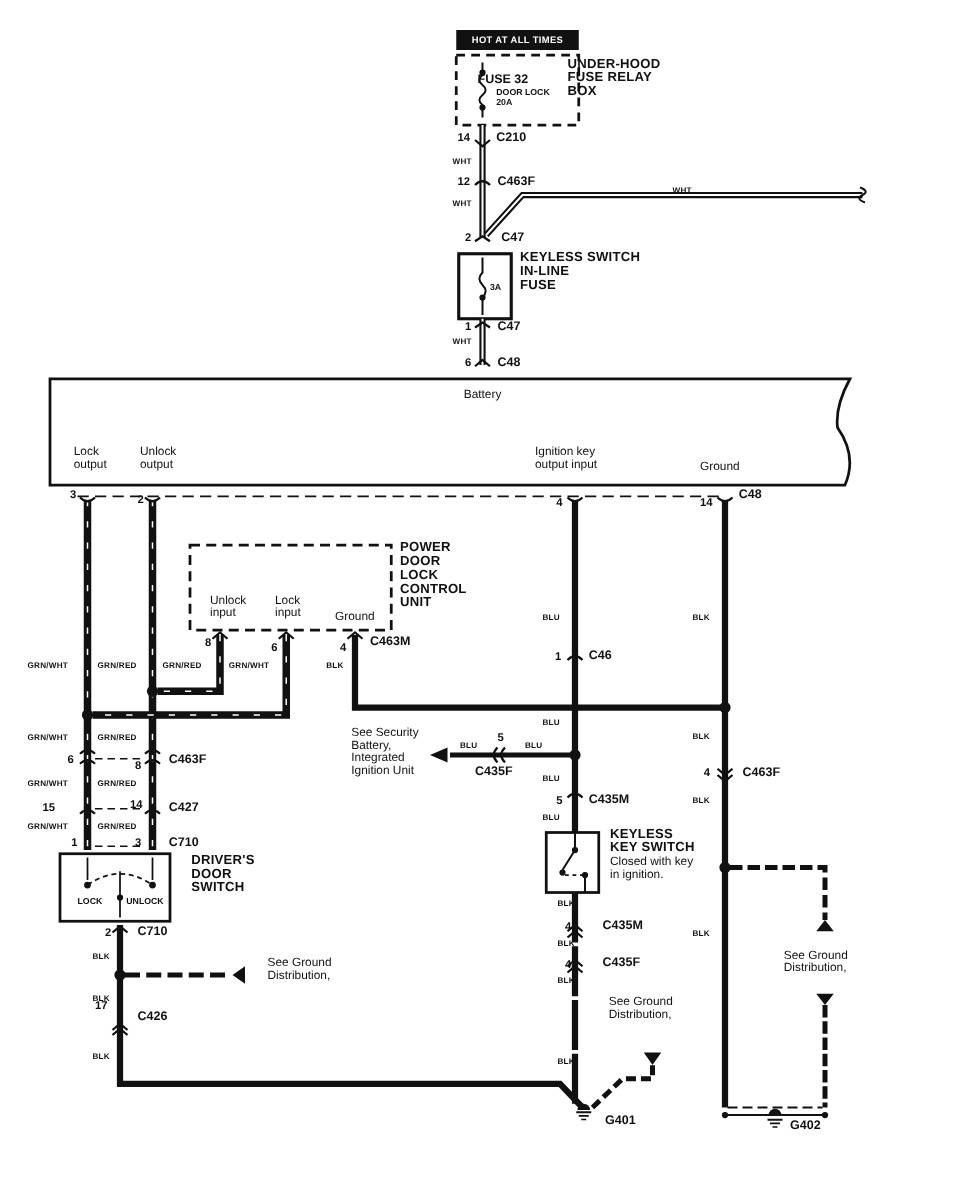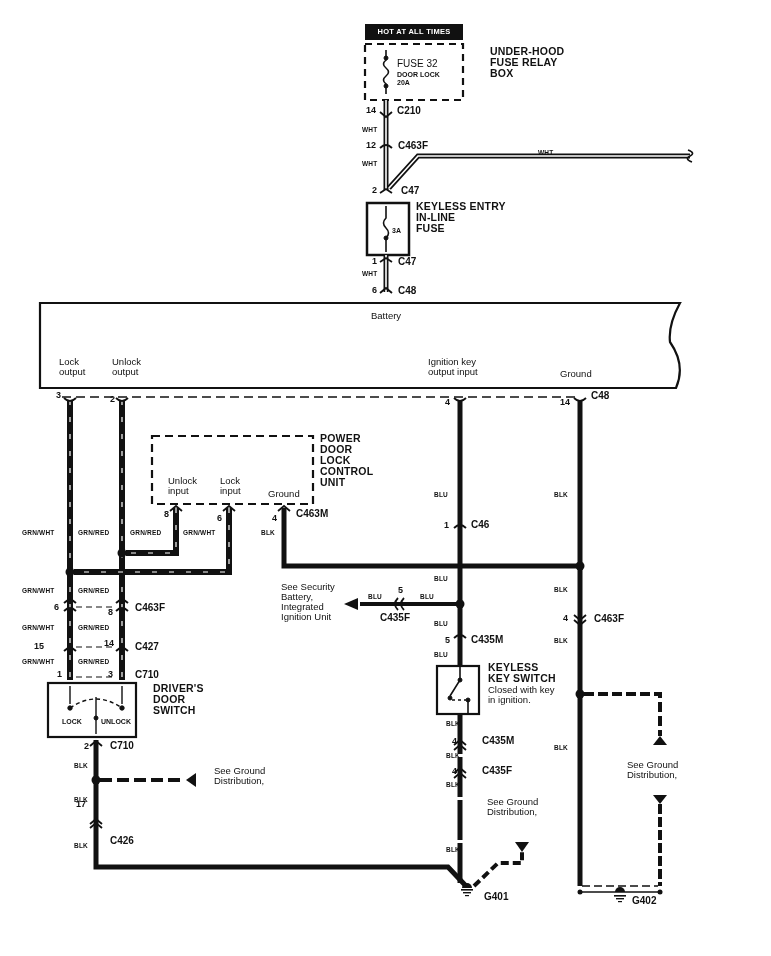--- a/index.html
+++ b/index.html
@@ -154,41 +154,41 @@
       <path d="M615 892 A5 5 0 0 1 625 892 Z"></path>
       <rect x="614" y="895" width="12" height="1.6"></rect>
       <rect x="616" y="898" width="8" height="1.4"></rect>
       <rect x="618" y="901" width="4" height="1.2"></rect>
     </g>
   </g>
 </svg>
 
 <div class="hot-banner">HOT AT ALL TIMES</div>
 
-<div class="lbl title-b" style="left:490px;top:46px">
+<div class="lbl title-b" style="left:454px;top:46px">
   <div>UNDER-HOOD</div>
     <div>FUSE RELAY</div>
     <div>BOX</div>
 </div>
-<div class="lbl" style="left:397px;top:59px;font-size:10px;font-weight:normal">FUSE 32</div>
+<div class="lbl" style="left:382px;top:59px;font-size:10px;font-weight:bold">FUSE 32</div>
 <div class="lbl tiny" style="left:397px;top:71px">DOOR LOCK</div>
 <div class="lbl tiny" style="left:397px;top:79px">20A</div>
 
 <div class="lbl pin-lbl" style="left:366px;top:106px">14</div>
 <div class="lbl conn-lbl" style="left:397px;top:106px">C210</div>
 <div class="lbl wire-lbl" style="left:362px;top:127px">WHT</div>
 <div class="lbl pin-lbl" style="left:366px;top:141px">12</div>
 <div class="lbl conn-lbl" style="left:398px;top:141px">C463F</div>
 <div class="lbl wire-lbl" style="left:362px;top:161px">WHT</div>
 <div class="lbl wire-lbl" style="left:538px;top:150px">WHT</div>
 <div class="lbl pin-lbl" style="left:372px;top:186px">2</div>
 <div class="lbl conn-lbl" style="left:401px;top:186px">C47</div>
 
 <div class="lbl title-b" style="left:416px;top:201px">
-  <div>KEYLESS ENTRY</div>
+  <div>KEYLESS SWITCH</div>
     <div>IN-LINE</div>
     <div>FUSE</div>
 </div>
 <div class="lbl tiny" style="left:392px;top:227px">3A</div>
 
 <div class="lbl pin-lbl" style="left:372px;top:257px">1</div>
 <div class="lbl conn-lbl" style="left:398px;top:257px">C47</div>
 <div class="lbl wire-lbl" style="left:362px;top:271px">WHT</div>
 <div class="lbl pin-lbl" style="left:372px;top:286px">6</div>
 <div class="lbl conn-lbl" style="left:398px;top:286px">C48</div>
@@ -264,21 +264,21 @@
 <div class="lbl tiny" style="left:101px;top:718px">UNLOCK</div>
 <div class="lbl pin-lbl" style="left:84px;top:742px">2</div>
 <div class="lbl conn-lbl" style="left:110px;top:741px">C710</div>
 <div class="lbl wire-lbl" style="left:74px;top:763px">BLK</div>
 <div class="lbl small" style="left:214px;top:766px">
     <div>See Ground</div>
     <div>Distribution,</div>
   </div>
 <div class="lbl wire-lbl" style="left:74px;top:797px">BLK</div>
 <div class="lbl pin-lbl" style="left:76px;top:800px">17</div>
-<div class="lbl conn-lbl" style="left:110px;top:836px">C426</div>
+<div class="lbl conn-lbl" style="left:110px;top:809px">C426</div>
 <div class="lbl wire-lbl" style="left:74px;top:843px">BLK</div>
 
 <div class="lbl wire-lbl" style="left:434px;top:492px">BLU</div>
 <div class="lbl pin-lbl" style="left:444px;top:521px">1</div>
 <div class="lbl conn-lbl" style="left:471px;top:520px">C46</div>
 <div class="lbl wire-lbl" style="left:434px;top:576px">BLU</div>
 <div class="lbl small" style="left:281px;top:582px">
   <div>See Security</div>
     <div>Battery,</div>
     <div>Integrated</div>

